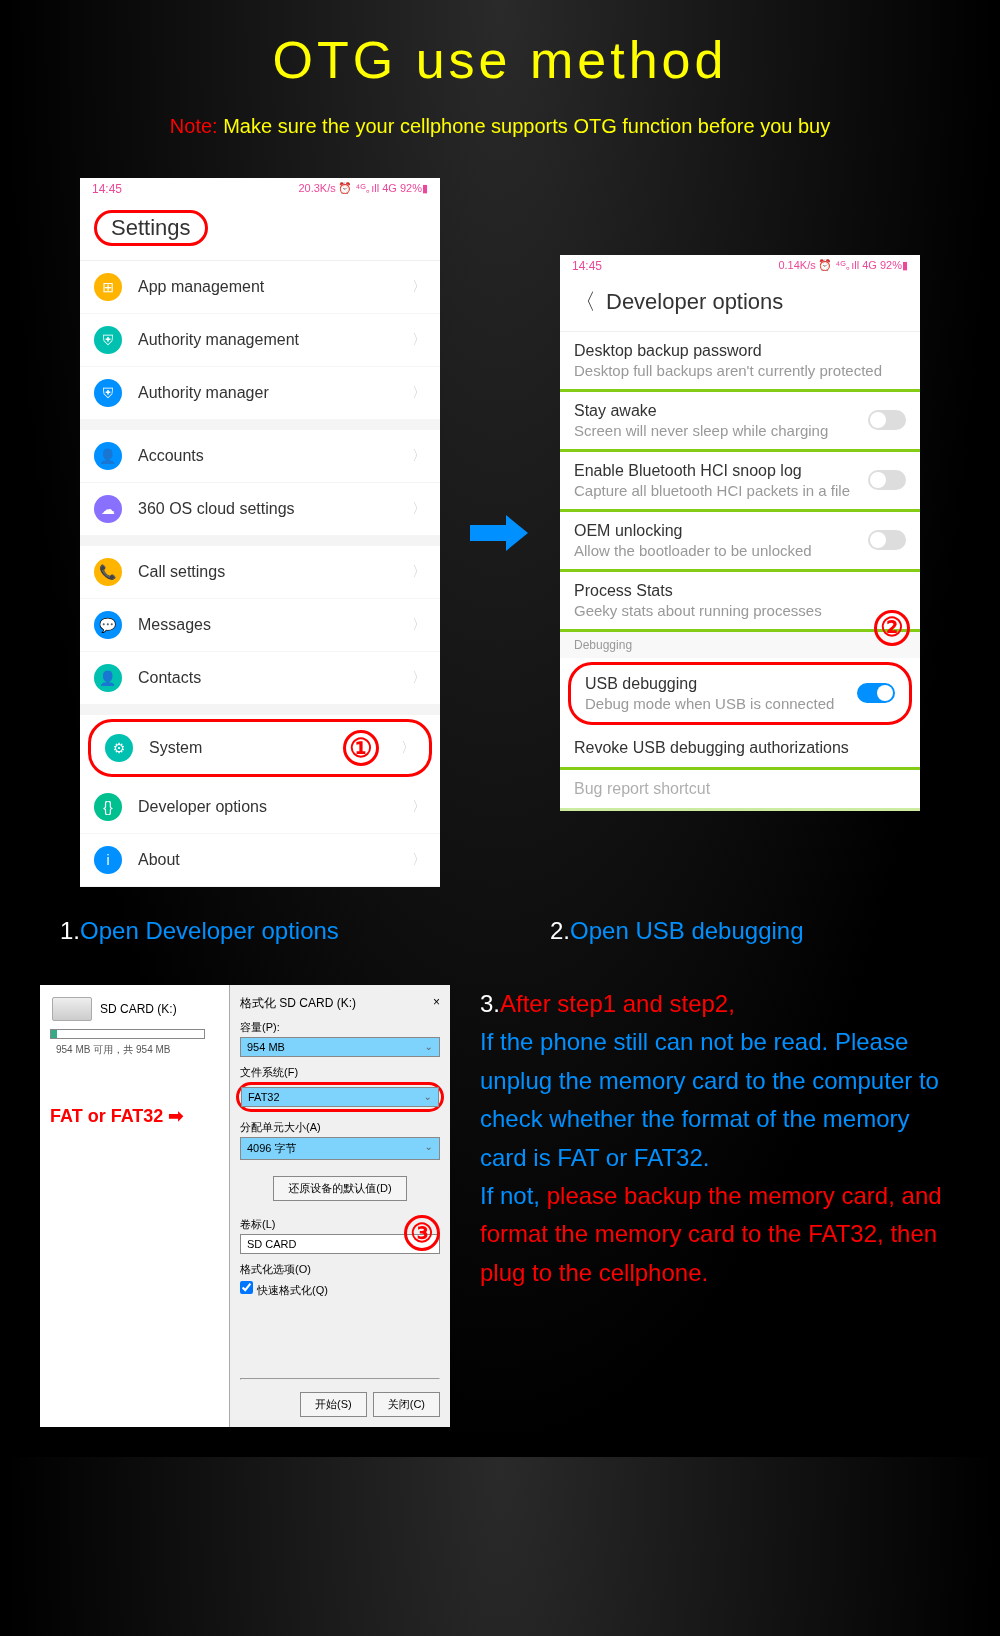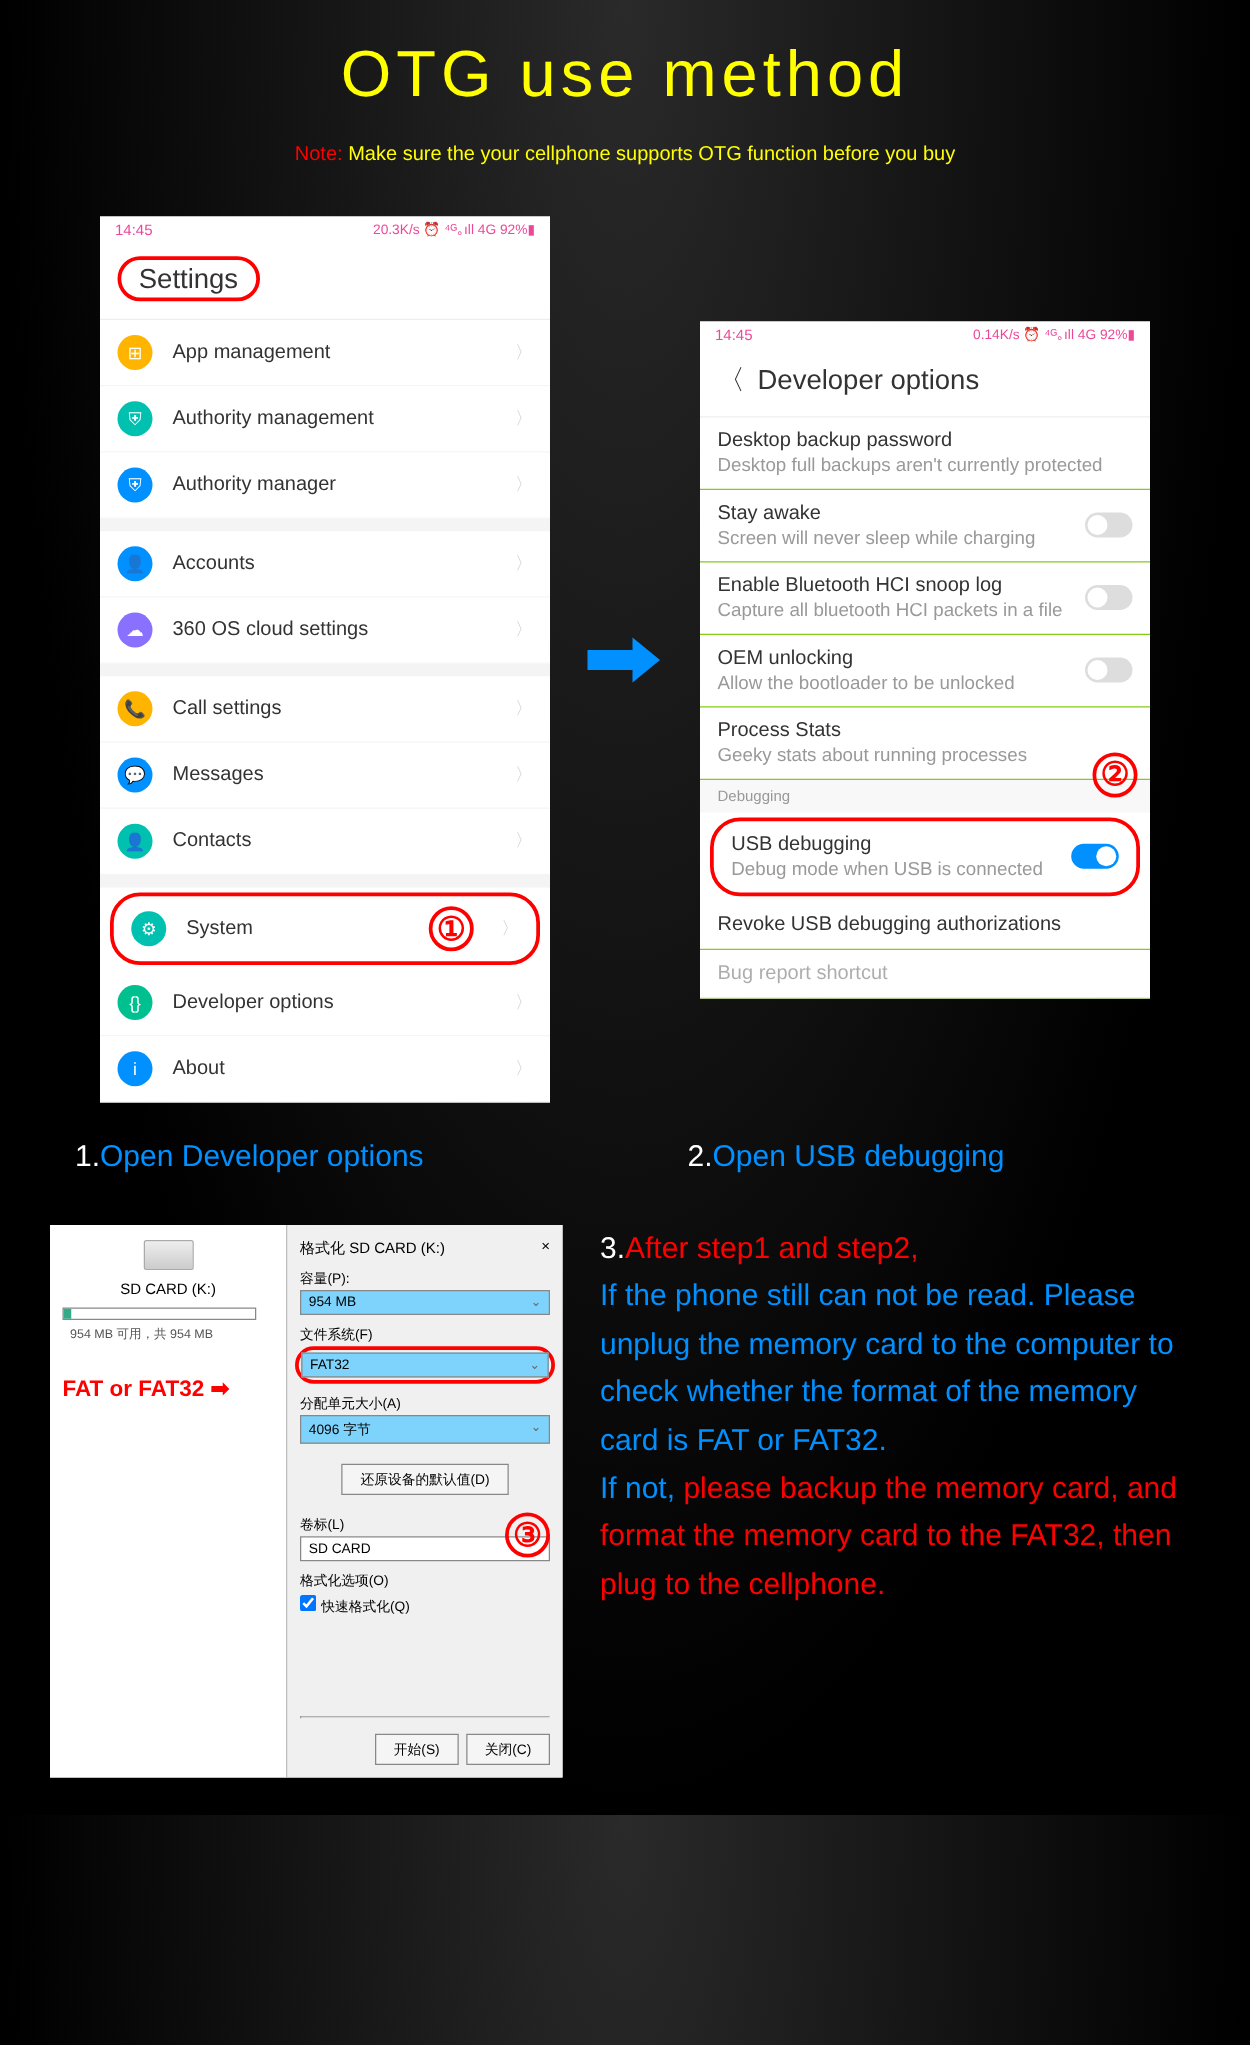--- a/index.html
+++ b/index.html
@@ -13,21 +13,21 @@
 .title {
   text-align: center;
   font-size: 52px;
   color: #ffff00;
   letter-spacing: 4px;
   font-weight: normal;
   margin-bottom: 25px;
 }
 .note {
   text-align: center;
-  font-size: 16px;
+  font-size: 20px;
   margin-bottom: 40px;
 }
 .note-label { color: #ff0000; }
 .note-text { color: #ffff00; }
 .phones-row {
   display: flex;
   align-items: center;
   justify-content: center;
   gap: 30px;
   margin-bottom: 30px;
@@ -114,21 +114,21 @@
   width: 36px;
   height: 36px;
   display: inline-flex;
   align-items: center;
   justify-content: center;
   font-size: 26px;
   font-weight: bold;
 }
 .dev-item {
   padding: 10px 14px;
-  border-bottom: 1px solid #84cc16;
+  border-bottom: 3px solid #84cc16;
   display: flex;
   align-items: center;
   position: relative;
 }
 .dev-item .txt { flex: 1; }
 .dev-item .main { font-size: 16px; color: #333; }
 .dev-item .sub { font-size: 15px; color: #999; margin-top: 2px; }
 .toggle {
   width: 38px;
   height: 20px;
@@ -205,21 +205,20 @@
   width: 190px;
   border-right: 1px solid #aaa;
   padding: 8px;
   background: #fff;
 }
 .drive-entry {
   display: flex;
   align-items: center;
   gap: 8px;
   padding: 4px;
-  flex-direction: column;
 }
 .drive-icon {
   width: 40px;
   height: 24px;
   background: linear-gradient(#eee, #ccc);
   border: 1px solid #aaa;
   border-radius: 2px;
 }
 .drive-bar {
   width: 155px;

